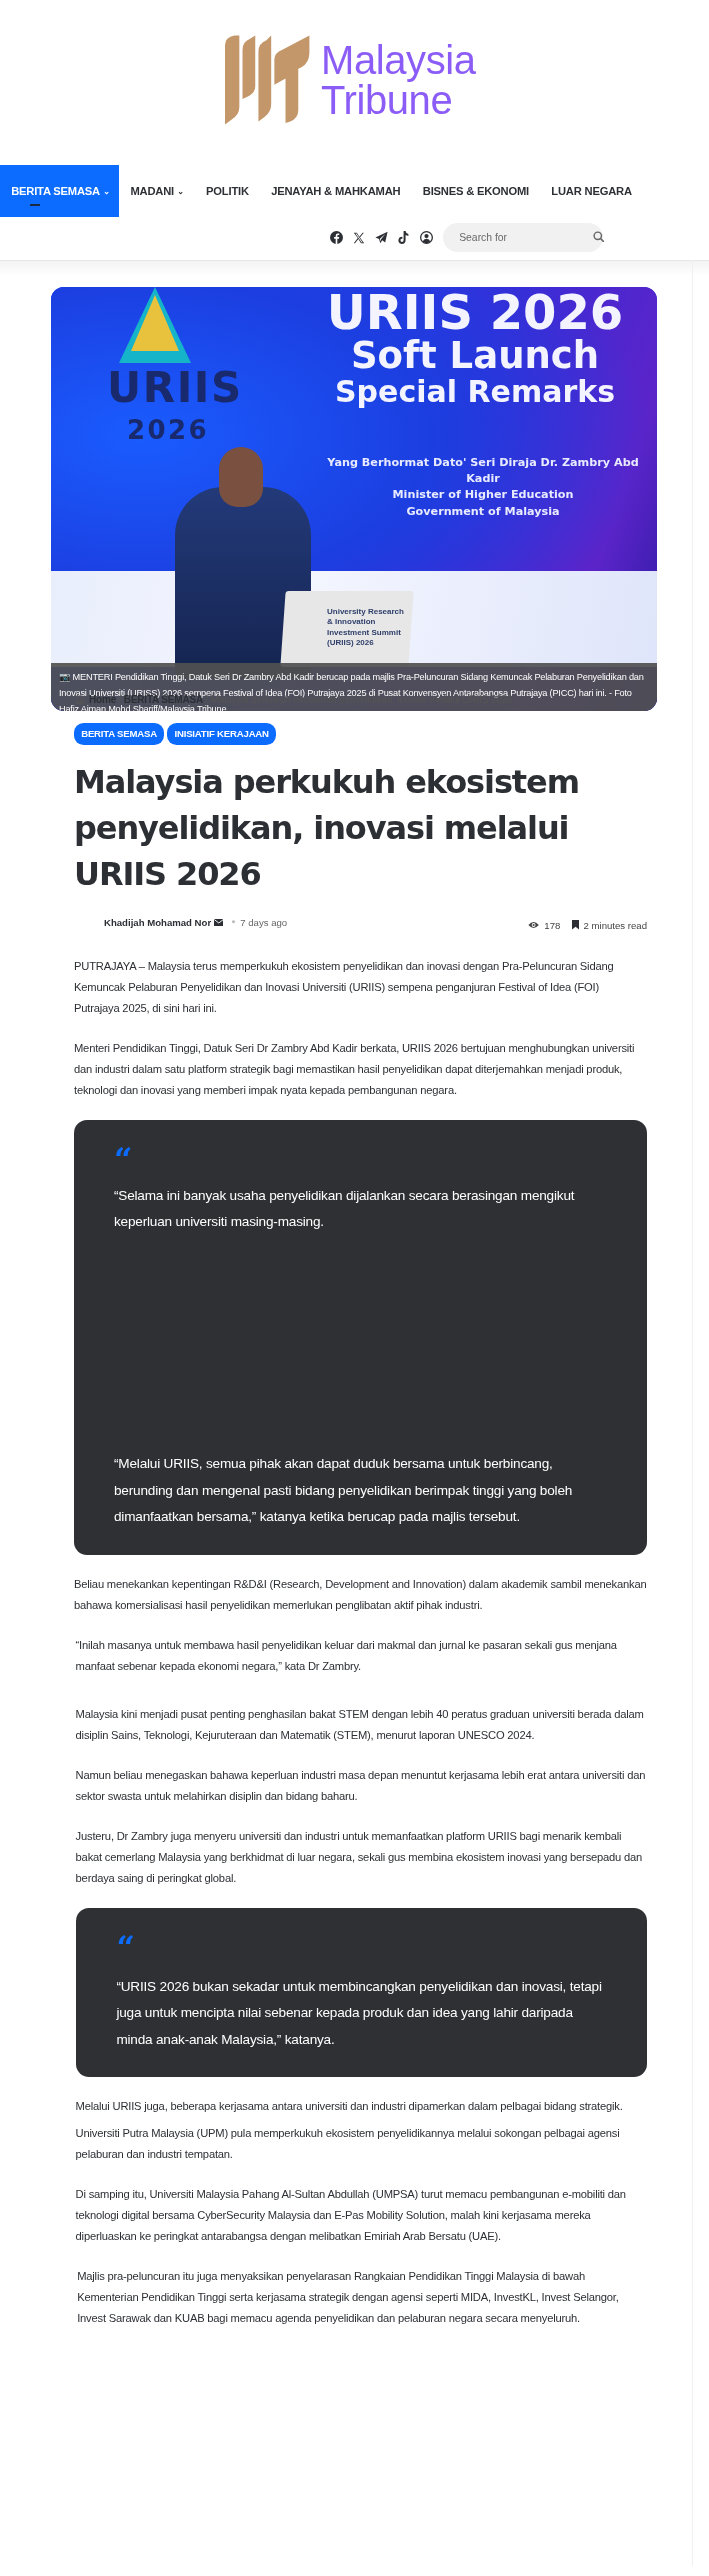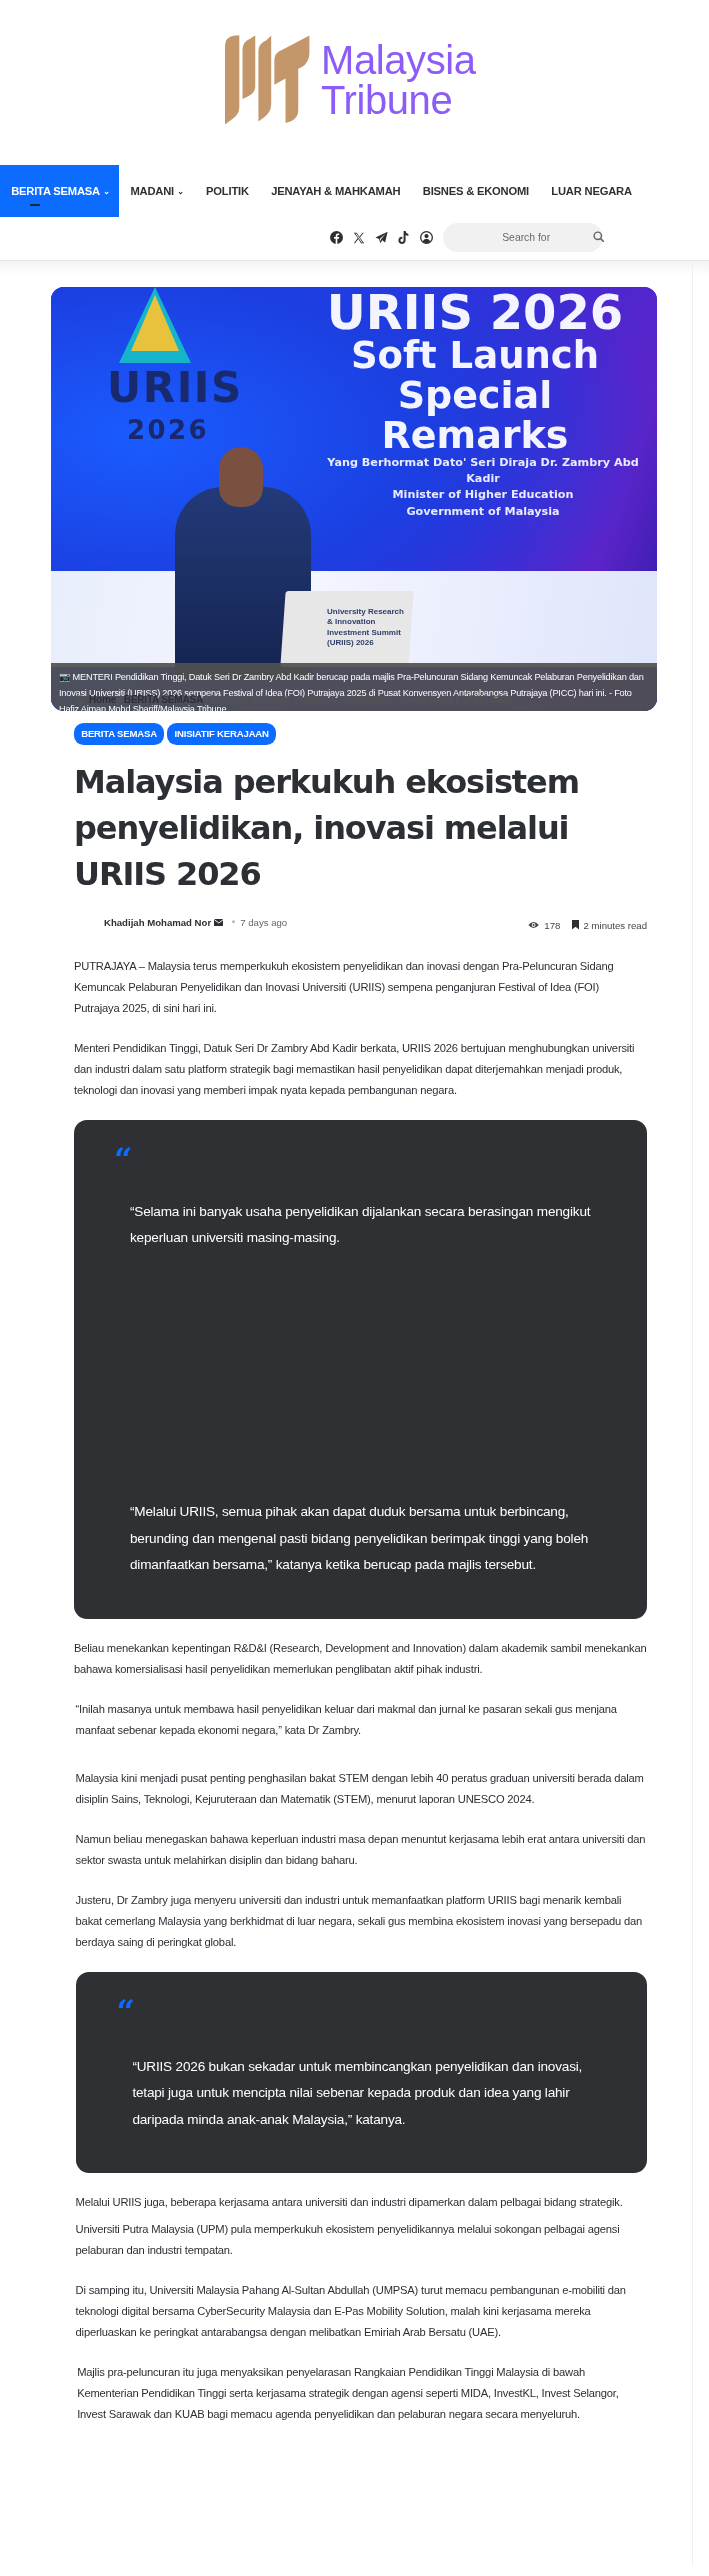--- a/index.html
+++ b/index.html
@@ -15,41 +15,41 @@
     
     .nav { position: absolute; top: 165px; left: 0; width: 709px; height: 52px; display: flex; align-items: center; }
     .nav-item { height: 52px; display: flex; align-items: center; padding: 0 11.2px; font-family: "Liberation Sans", sans-serif; font-weight: bold; font-size: 11.2px; color: #2c2f34; letter-spacing: -0.2px; cursor: pointer; position: relative; white-space: nowrap; }
     .nav-item.active { background: #0b6cff; color: #fff; padding: 0 9.6px 0 11.2px; }
     .nav-item .chev { font-size: 8px; margin-left: 3.2px; }
     .nav-item.active .underline { position: absolute; left: 30px; top: 39px; width: 9.6px; height: 1.6px; background: #1b2a44; }
 
     .tools { position: absolute; top: 223px; left: 328px; display: flex; align-items: center; height: 29px; }
     .tool-icon { width: 17.6px; height: 17.6px; margin-right: 4.8px; display: flex; align-items: center; justify-content: center; cursor: pointer; }
     .search-box { margin-left: 3.2px; width: 160px; height: 29px; background: #f1f1f1; border-radius: 16px; display: flex; align-items: center; padding: 0 11.2px 0 16px; }
-    .search-box input { border: 0; background: transparent; outline: none; font-family: "Liberation Sans", sans-serif; font-size: 10.4px; color: #666; flex: 1; text-align: center; }
+    .search-box input { border: 0; background: transparent; outline: none; font-family: "Liberation Sans", sans-serif; font-size: 10.4px; color: #666; flex: 1; }
     .search-box input::placeholder { color: #6a6a6a; }
 
     .header-shadow { position: absolute; top: 260px; left: 0; width: 709px; height: 16px; background: linear-gradient(#f3f3f3, #ffffff); border-top: 0.8px solid #e6e6e6; }
     .side-rule { position: absolute; top: 260px; right: 16px; width: 0.8px; height: 2306px; background: #f0f0f0; }
 
     
     .hero { position: absolute; top: 287px; left: 51px; width: 606px; height: 424px; border-radius: 13px; overflow: hidden; background: #1b2bd8; }
     .hero-img { position: absolute; inset: 0; background:
       linear-gradient(170deg, rgba(0,0,0,0) 55%, rgba(255,255,255,0.0) 55%),
       radial-gradient(ellipse at 15% 35%, #1a5cff 0%, #1c3ee0 40%, transparent 70%),
       linear-gradient(110deg, #1f57ff 0%, #2a39e6 35%, #3b2bd6 60%, #5b24c9 85%, #2a1aa0 100%); }
     .hero-lower { position: absolute; left: 0; right: 0; top: 284px; height: 96px; background: linear-gradient(100deg, #e9eefc 0%, #f4f6ff 40%, #dfe5fa 100%); }
     .hero-logo-a { position: absolute; left: 68px; top: 0; width: 0; height: 0; border-left: 36px solid transparent; border-right: 36px solid transparent; border-bottom: 76px solid #15b4c9; }
     .hero-logo-b { position: absolute; left: 80px; top: 8px; width: 0; height: 0; border-left: 24px solid transparent; border-right: 24px solid transparent; border-bottom: 56px solid #e8c23c; }
     .hero-uriis { position: absolute; left: 56px; top: 76px; font-family: "DejaVu Sans", sans-serif; font-weight: bold; font-size: 42px; color: #18296d; letter-spacing: 1.6px; }
     .hero-2026 { position: absolute; left: 76px; top: 128px; font-family: "DejaVu Sans", sans-serif; font-weight: bold; font-size: 26px; color: #18296d; letter-spacing: 2.4px; }
     .hero-title { position: absolute; left: 256px; top: 0; width: 336px; text-align: center; color: #f3f4ff; font-family: "DejaVu Sans", sans-serif; font-weight: bold; line-height: 1.05; }
     .hero-title .l1 { font-size: 48px; }
     .hero-title .l2 { font-size: 37px; }
-    .hero-title .l3 { font-size: 38px; }
+    .hero-title .l3 { font-size: 30px; }
     .hero-sub { position: absolute; left: 272px; top: 168px; width: 320px; text-align: center; color: #e8ebff; font-family: "DejaVu Sans", sans-serif; font-weight: bold; font-size: 11.2px; line-height: 1.45; }
     .speaker-body { position: absolute; left: 124px; top: 200px; width: 136px; height: 192px; background: linear-gradient(#233a7a, #15244f); border-radius: 48px 48px 8px 8px; }
     .speaker-head { position: absolute; left: 168px; top: 160px; width: 44px; height: 60px; background: #7a5040; border-radius: 22.4px 22.4px 19px 19px; }
     .podium { position: absolute; left: 232px; top: 304px; width: 128px; height: 76px; background: #e7e7e7; border-radius: 3.2px; transform: skewX(-4deg); }
     .podium-text { position: absolute; left: 276px; top: 320px; width: 80px; color: #2f3f6a; font-size: 8px; line-height: 1.3; font-weight: bold; font-family: "Liberation Sans", sans-serif; }
     .caption { position: absolute; left: 0; right: 0; bottom: 0; height: 48px; background: rgba(80,80,80,0.92); color: #fff; font-size: 9.2px; line-height: 16px; padding: 6.4px 8px 0 8px; font-family: "Liberation Sans", sans-serif; letter-spacing: -0.2px; }
 
     
     .article { position: absolute; top: 694px; left: 74px; width: 573px; }
     .breadcrumb { font-size: 10px; color: #555; letter-spacing: -0.2px; }
@@ -63,21 +63,21 @@
     .meta .dot { margin: 0 4.8px 0 8px; color: #bbb; font-size: 7.2px; }
     .meta .right { margin-left: auto; display: flex; align-items: center; gap: 4.8px; color: #444; }
     .meta .right span.icon { display: inline-flex; }
 
     .body { margin-top: 22.4px; font-size: 11.2px; line-height: 21px; color: #2c2f34; letter-spacing: -0.2px; }
     .body p { margin-bottom: 19px; }
     .body p.tight { margin-bottom: 6.4px; }
     .body p.indent { padding-left: 1.6px; }
     .quote { background: #2e3034; color: #fff; border-radius: 13px; padding: 28px 40px 24px 40px; margin-bottom: 19px; font-size: 13.6px; line-height: 26.4px; letter-spacing: -0.2px; }
     .quote .qmark { color: #0b6cff; font-family: "DejaVu Serif", serif; font-weight: bold; font-size: 32px; line-height: 24px; height: 27px; display: block; }
-    .quote p { margin: 16px; }
+    .quote p { margin: 0; }
     .quote .gap { height: 216px; }
   </style>
 </head>
 <body>
 
 <header class="logo-wrap">
   <a class="logo">
     <svg width="86" height="90" viewBox="0 0 108 112">
       <g fill="#c4976a">
         <path d="M0 10 Q0 0 12 -2 L18 -2 L18 88 Q18 98 8 104 L0 110 Z" transform="translate(0,2)"></path>

